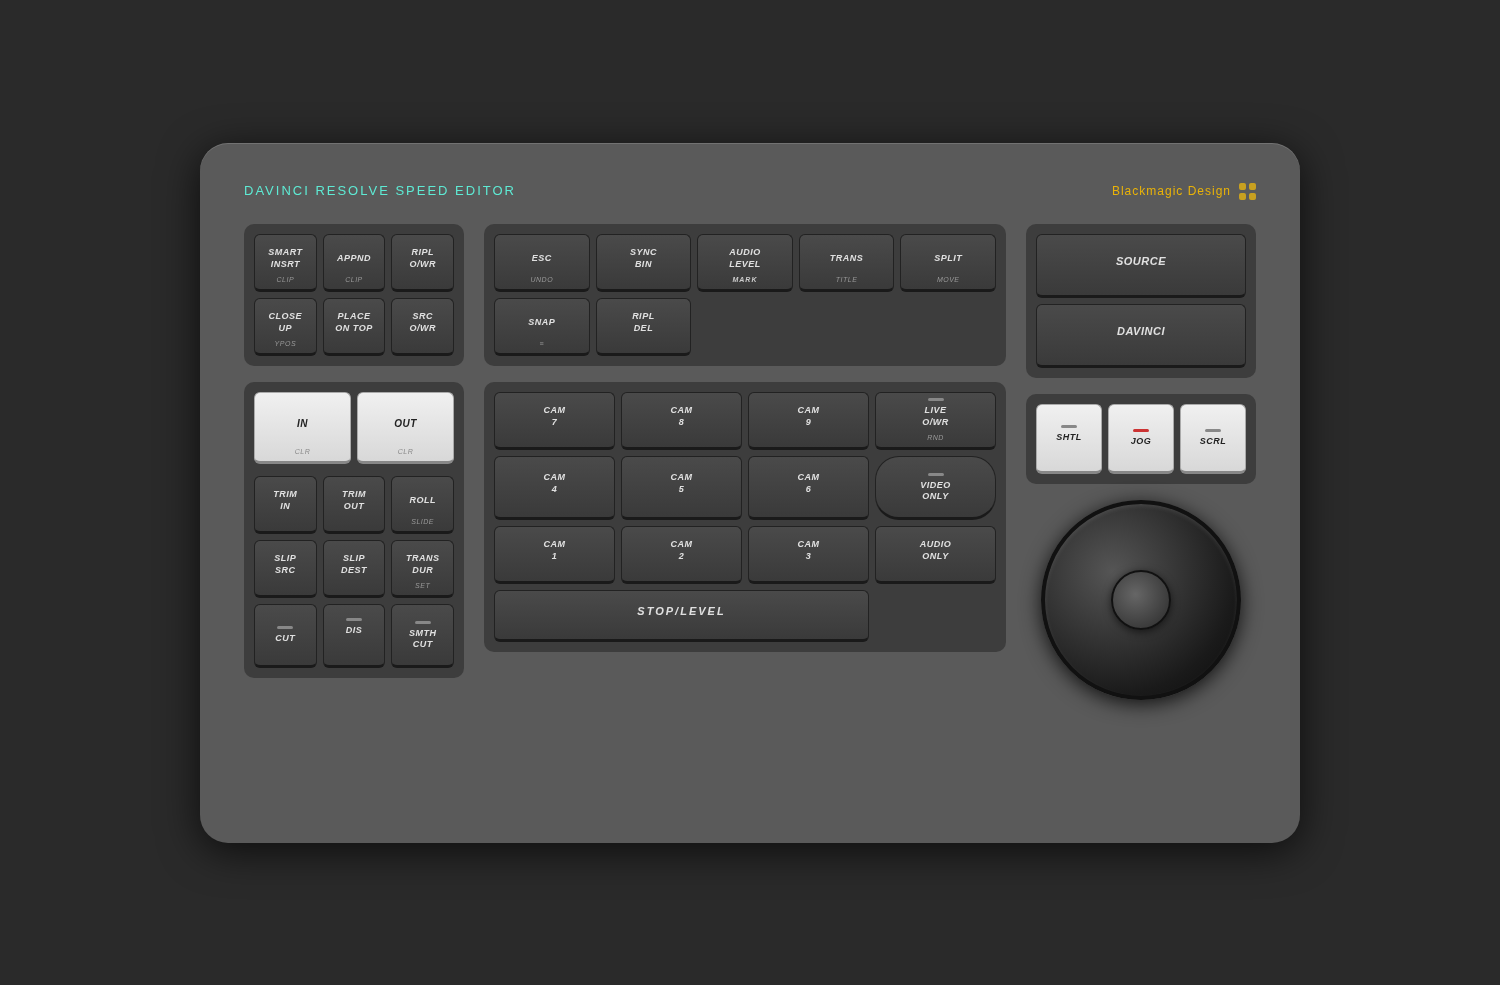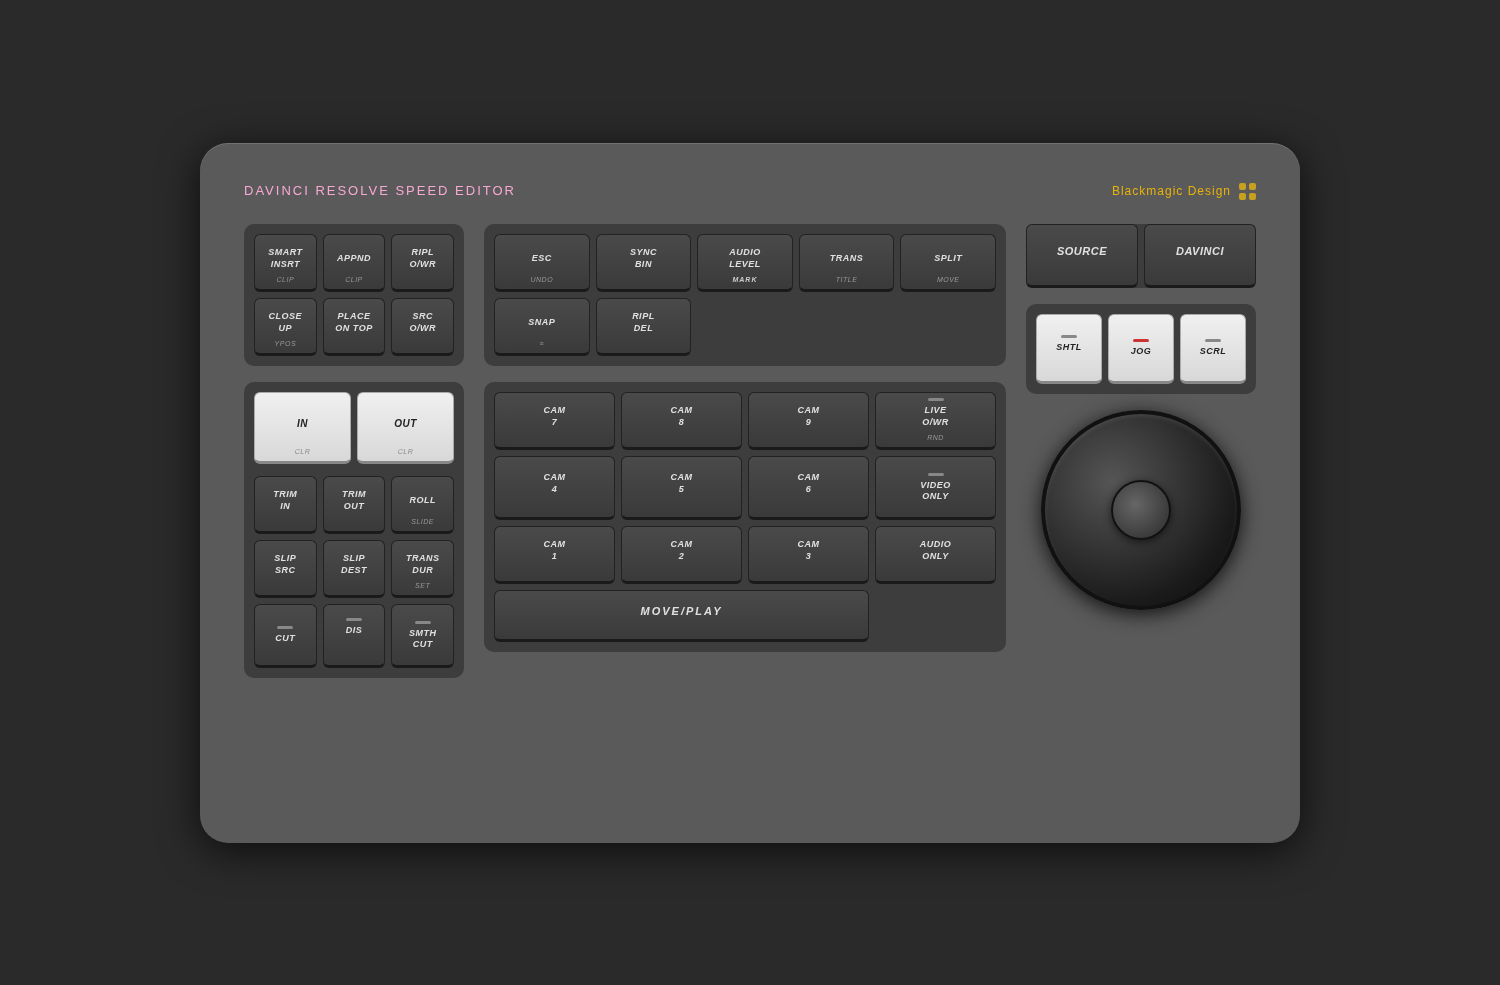--- a/index.html
+++ b/index.html
@@ -23,21 +23,21 @@
     }
 
     .device-header {
       display: flex;
       justify-content: space-between;
       align-items: flex-start;
       margin-bottom: 24px;
     }
 
     .device-title {
-      color: #f9a8d4;
+      color: #5eead4;
       font-size: 13px;
       font-weight: 400;
       letter-spacing: 2px;
     }
 
     .brand-area {
       display: flex;
       align-items: center;
       gap: 8px;
     }
@@ -218,23 +218,23 @@
       display: flex;
       flex-direction: column;
       gap: 16px;
       width: 230px;
       flex-shrink: 0;
     }
 
     .source-timeline-group {
       background: #3d3d3d;
       border-radius: 10px;
-      padding: 0;
+      padding: 10px;
       display: grid;
-      grid-template-columns: repeat(2, 1fr);
+      grid-template-columns: repeat(1, 1fr);
       gap: 6px;
     }
 
     .jog-group {
       background: #3d3d3d;
       border-radius: 10px;
       padding: 10px;
       display: grid;
       grid-template-columns: repeat(3, 1fr);
       gap: 6px;
@@ -419,33 +419,33 @@
         <div class="key">CAM<br>9</div>
         <div class="key" style="padding-top:2px;">
           <div class="key-indicator"></div>
           LIVE<br>O/WR
           <span class="sub-label">RND</span>
         </div>
 
         <div class="key">CAM<br>4</div>
         <div class="key">CAM<br>5</div>
         <div class="key">CAM<br>6</div>
-        <div class="key" style="padding-top:16px;">
+        <div class="key" style="padding-top:16px;border-radius:24px;">
           <div class="key-indicator"></div>
           VIDEO<br>ONLY
         </div>
 
         <div class="key">CAM<br>1</div>
         <div class="key">CAM<br>2</div>
         <div class="key">CAM<br>3</div>
         <div class="key">
           AUDIO<br>ONLY
         </div>
 
-        <div class="stop-play-key">MOVE/PLAY</div>
+        <div class="stop-play-key">STOP/LEVEL</div>
 
         <div style="background:transparent;"></div>
       </div>
     </div>
 
     <div class="right-panel">
 
       <div class="source-timeline-group">
         <div class="key key-source">
           SOURCE

